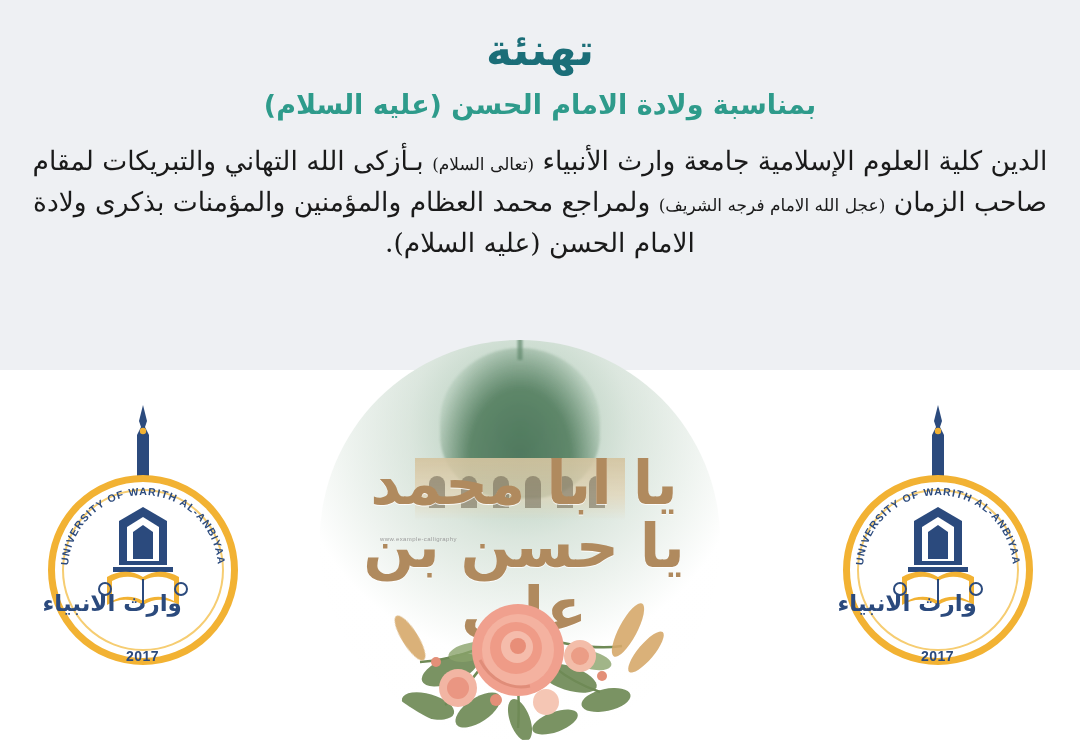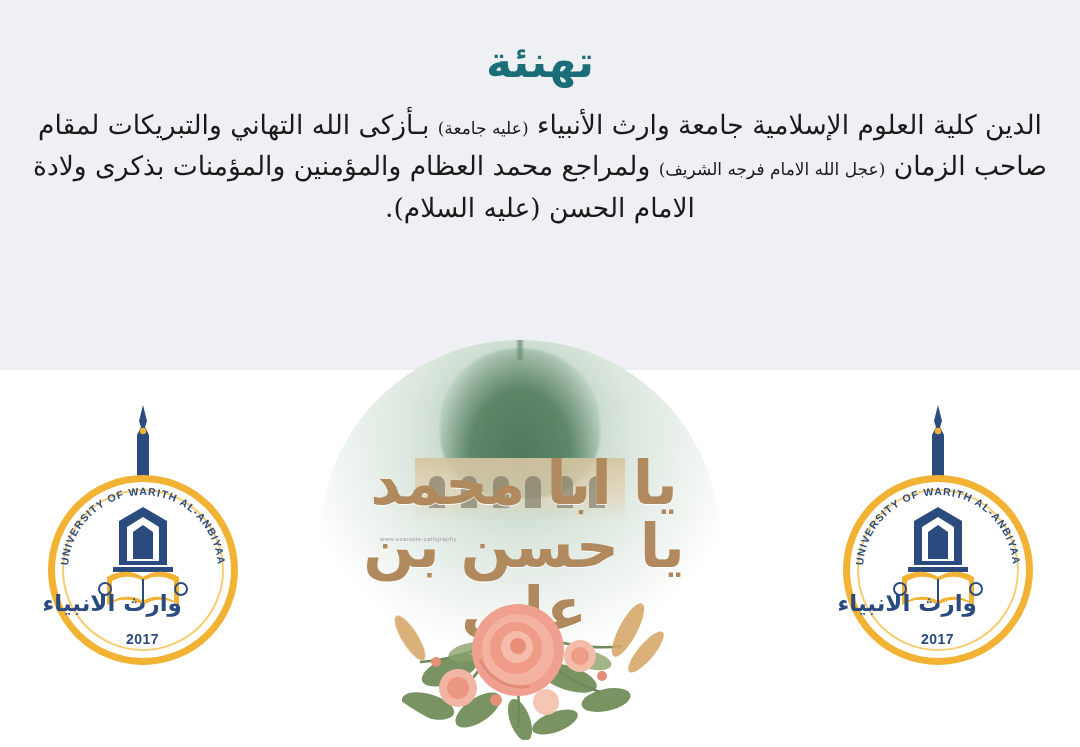--- a/index.html
+++ b/index.html
@@ -17,21 +17,21 @@
 
   
   .banner {
     position: absolute;
     top: 0;
     left: 0;
     width: 1080px;
     height: 370px;
     background: #eef0f3;
     box-sizing: border-box;
-    padding: 38px 22px 0 22px;
+    padding: 26px 22px 0 22px;
     text-align: center;
   }
 
   .title-main {
     font-family: "DejaVu Sans", sans-serif;
     font-size: 44px;
     font-weight: bold;
     color: #1b6e78;
     line-height: 1.1;
     letter-spacing: -1px;
@@ -142,21 +142,21 @@
     transform: translateX(-50%);
     width: 26px;
     height: 96px;
   }
   .spire svg { width: 26px; height: 96px; display: block; }
 
   .logo-year {
     position: absolute;
     left: 50%;
     transform: translateX(-50%);
-    top: 226px;
+    top: 243px;
     font-family: "Liberation Sans", sans-serif;
     font-size: 14px;
     font-weight: bold;
     color: #2b4a7d;
     letter-spacing: 0.5px;
   }
 
   .logo-arabic {
     position: absolute;
     left: 50%;
@@ -282,24 +282,25 @@
   .flowers { position: absolute; left: 30px; top: 170px; width: 340px; height: 230px; }
   .flowers svg { width: 340px; height: 230px; display: block; }
 </style>
 </head>
 <body>
 
 <div class="banner">
 
   <div class="title-main">تهنئة</div>
 
+  <div class="title-sub">بمناسبة ولادة الامام الحسن (عليه السلام)</div>
 
   <div class="body-text">
     <span>الدين كلية العلوم الإسلامية جامعة وارث الأنبياء</span>
-    <span class="small">(عليه جامعة)</span>
+    <span class="small">(تعالى السلام)</span>
     <span>بـأزكى الله التهاني</span>
     <span>والتبريكات لمقام صاحب الزمان</span>
     <span class="small">(عجل الله الامام فرجه الشريف)</span>
     <span>ولمراجع محمد العظام</span>
     <span>والمؤمنين والمؤمنات بذكرى ولادة الامام الحسن (عليه السلام).</span>
   </div>
 
 </div>
 
 <div class="lower">

